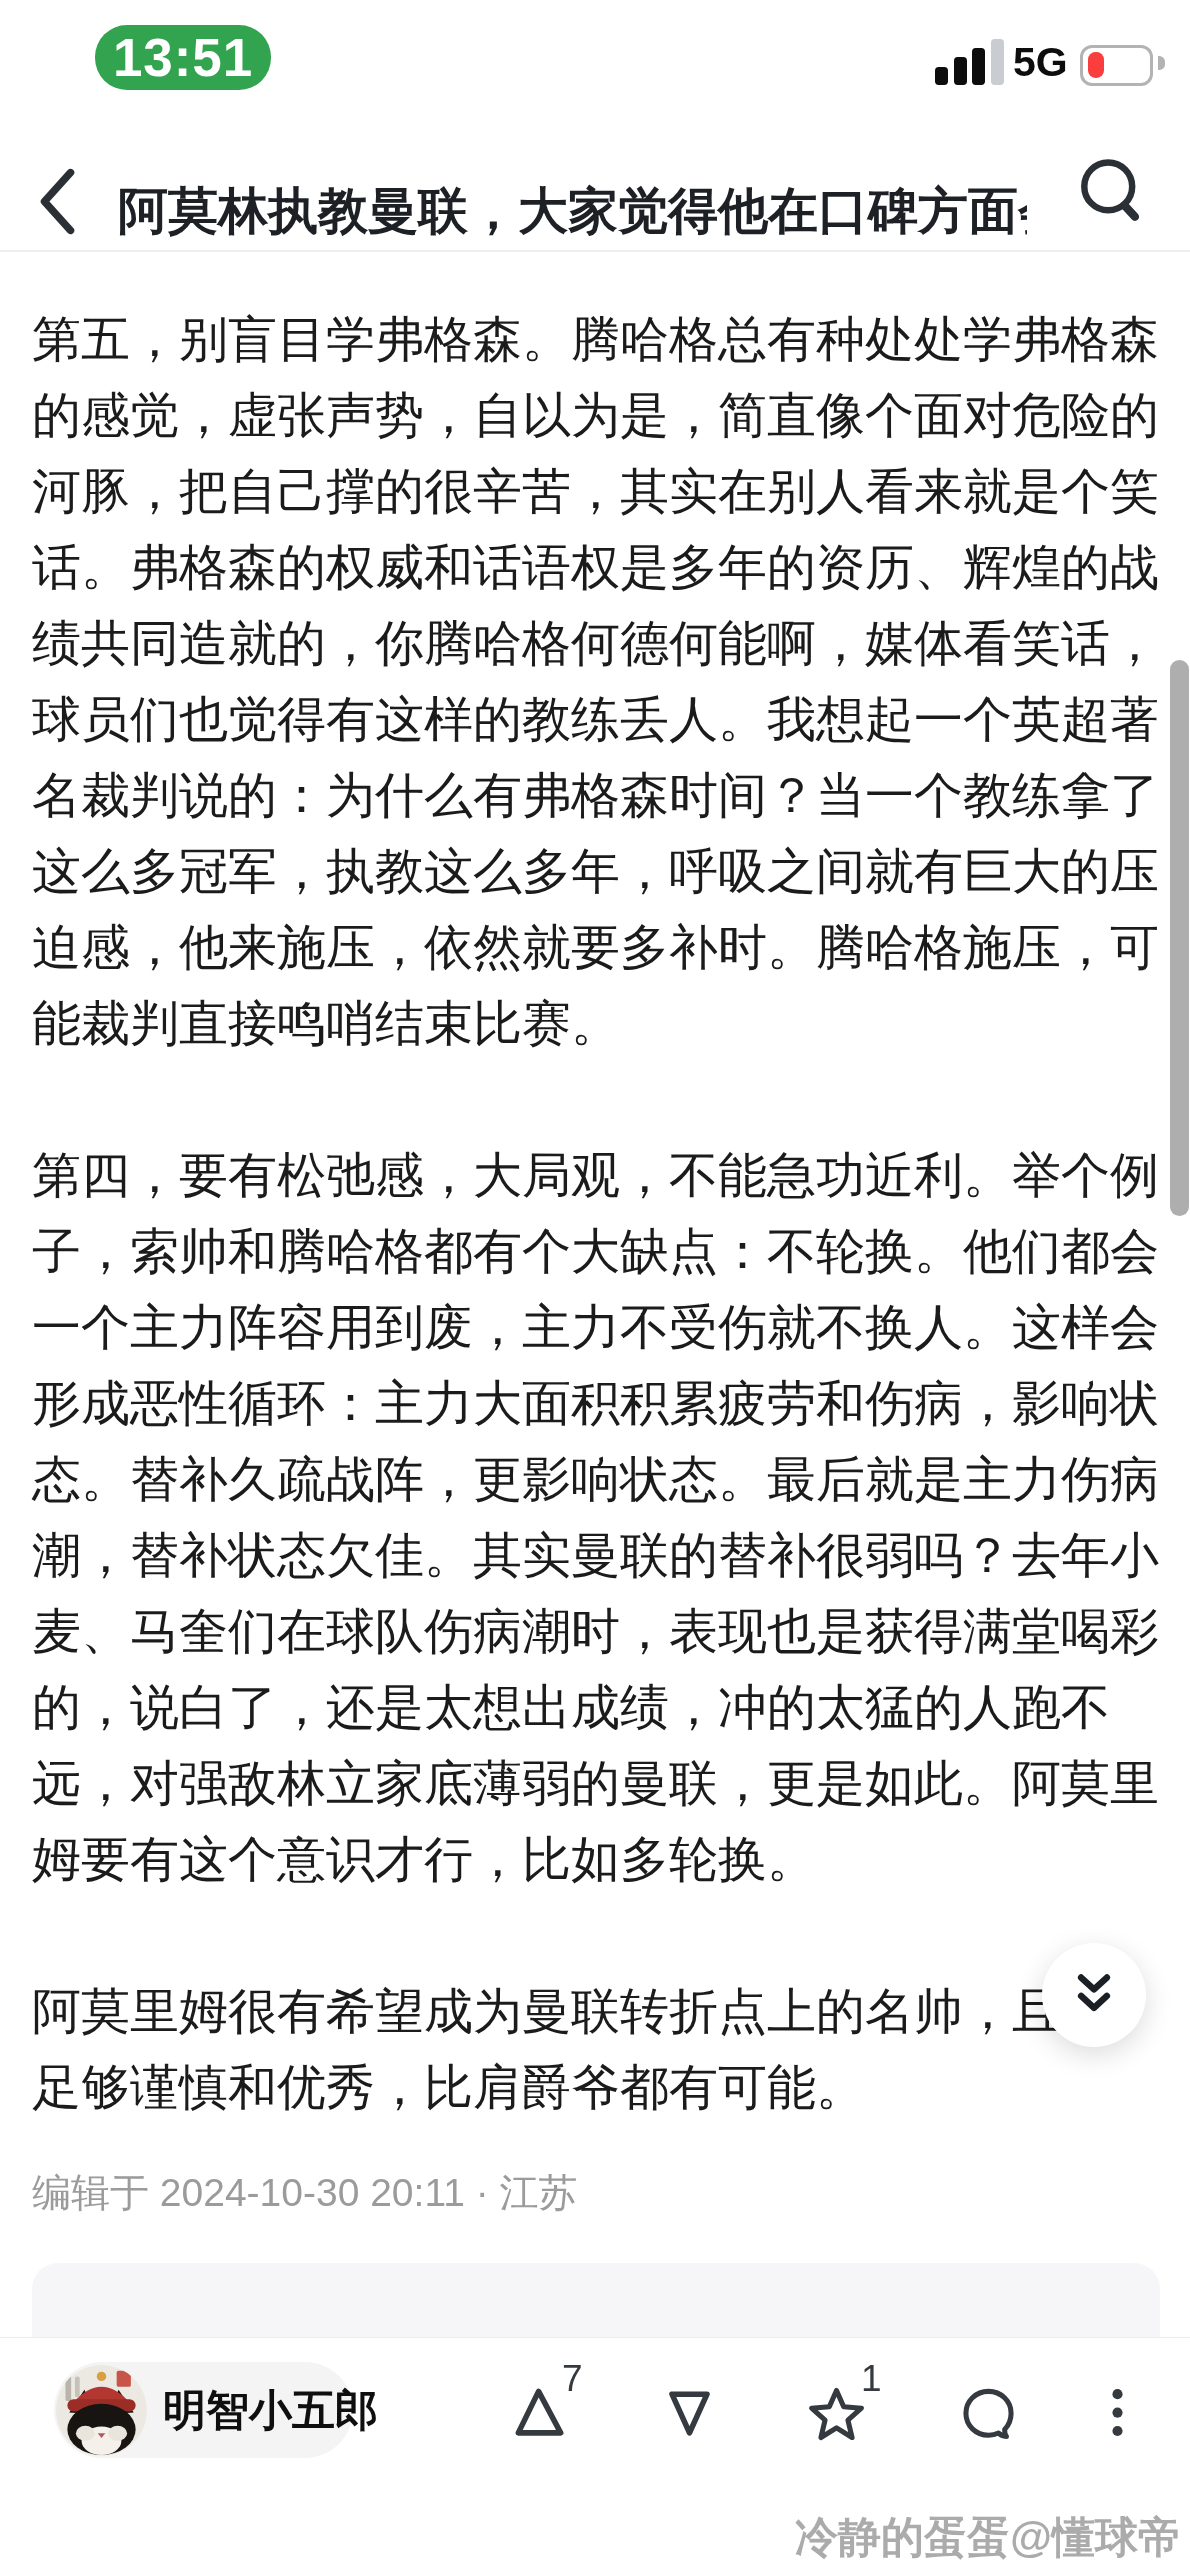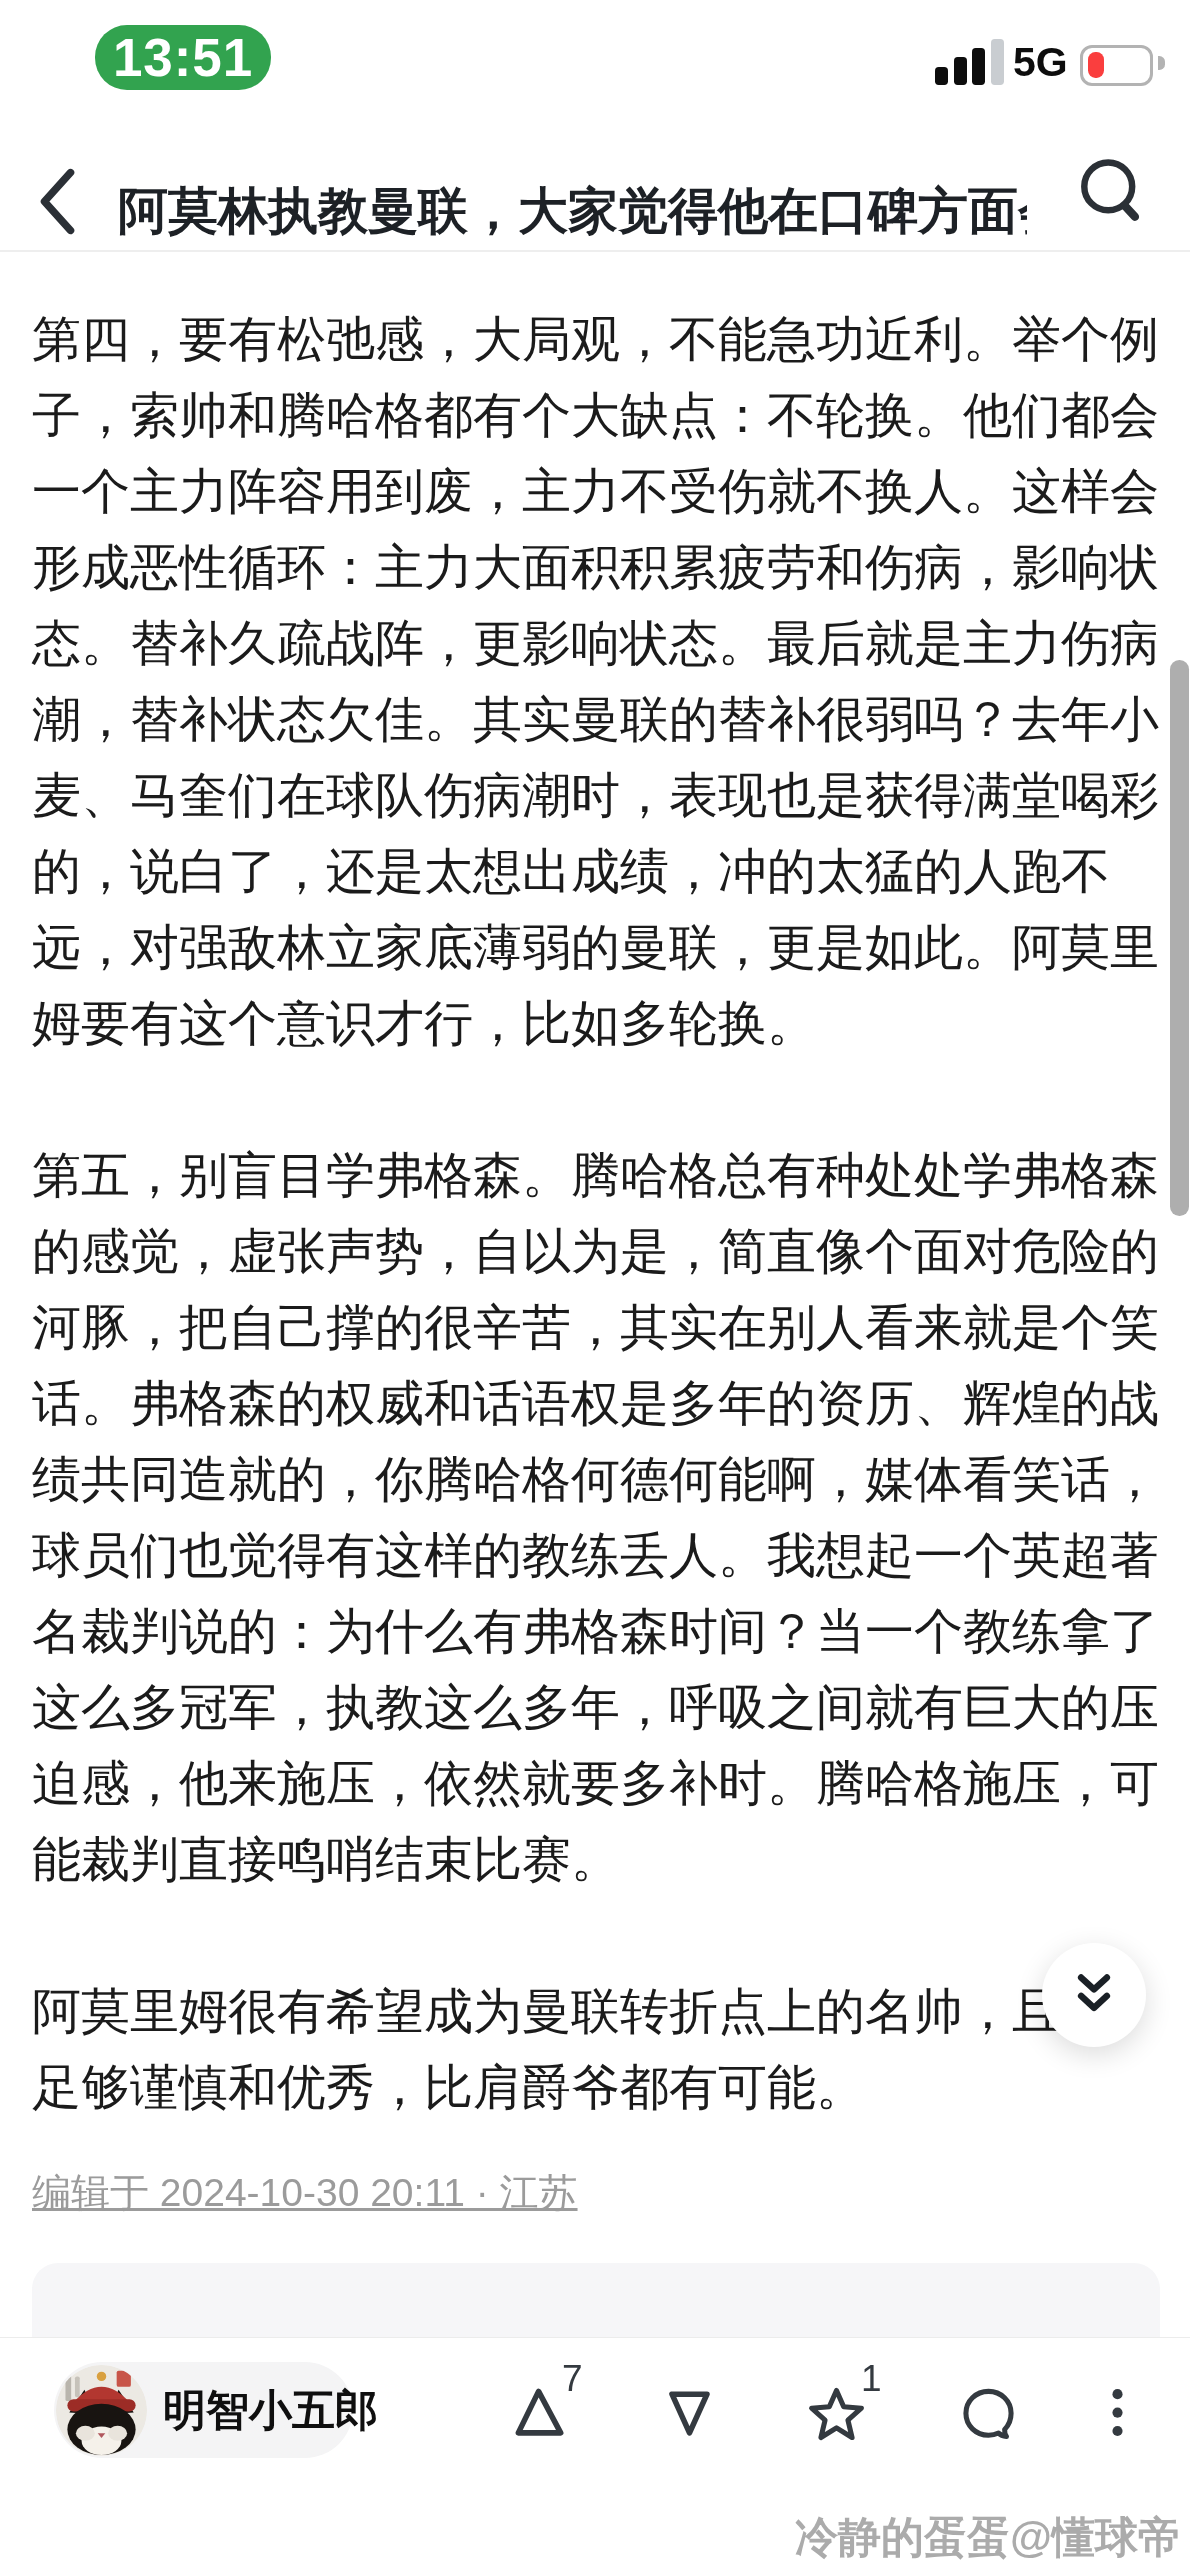--- a/index.html
+++ b/index.html
@@ -40,21 +40,21 @@
     left:118px;top:178px;width:909px;height:59px;font-size:50px;font-weight:600;color:#1d2126;
     white-space:nowrap;overflow:hidden;
   }
   .nav-divider{left:0;top:250px;width:1191px;height:1.9px;background:#eeeeee;}
 
   
   .article{left:32px;top:301px;width:1131px;color:#1b1b1b;}
   .para{
     font-size:49px;line-height:76px;white-space:pre;margin:0 0 76px 0;letter-spacing:0;
   }
-  .edited-meta{left:32px;top:2166px;font-size:39px;color:#9b9b9b;text-decoration:underline;}
+  .edited-meta{left:32px;top:2166px;font-size:39px;color:#9b9b9b;}
 
   
   .related-card{
     left:32px;top:2263px;width:1128px;height:334px;background:#f6f6f8;border-radius:26px;
   }
   .related-title{position:absolute;left:45px;top:41px;font-size:43px;font-weight:500;color:#26282b;margin-top:46px;}
 
   
   .scrollbar{left:1170px;top:660px;width:18.5px;height:556px;border-radius:9.3px;background:rgba(124,124,124,.62);}
   .scroll-fab{
@@ -104,40 +104,40 @@
 <div class="abs nav-title">阿莫林执教曼联，大家觉得他在口碑方面会重...</div>
 
 <svg class="abs" style="left:1076px;top:156px;" width="70" height="70" viewBox="0 0 76 76">
   <circle cx="35" cy="33" r="26" fill="none" stroke="#2b3036" stroke-width="7"></circle>
   <line x1="53" y1="54" x2="64" y2="66" stroke="#2b3036" stroke-width="9" stroke-linecap="round"></line>
 </svg>
 
 <div class="abs nav-divider"></div>
 
 <div class="abs article">
+  <p class="para">第五，别盲目学弗格森。腾哈格总有种处处学弗格森
+的感觉，虚张声势，自以为是，简直像个面对危险的
+河豚，把自己撑的很辛苦，其实在别人看来就是个笑
+话。弗格森的权威和话语权是多年的资历、辉煌的战
+绩共同造就的，你腾哈格何德何能啊，媒体看笑话，
+球员们也觉得有这样的教练丢人。我想起一个英超著
+名裁判说的：为什么有弗格森时间？当一个教练拿了
+这么多冠军，执教这么多年，呼吸之间就有巨大的压
+迫感，他来施压，依然就要多补时。腾哈格施压，可
+能裁判直接鸣哨结束比赛。</p>
   <p class="para">第四，要有松弛感，大局观，不能急功近利。举个例
 子，索帅和腾哈格都有个大缺点：不轮换。他们都会
 一个主力阵容用到废，主力不受伤就不换人。这样会
 形成恶性循环：主力大面积积累疲劳和伤病，影响状
 态。替补久疏战阵，更影响状态。最后就是主力伤病
 潮，替补状态欠佳。其实曼联的替补很弱吗？去年小
 麦、马奎们在球队伤病潮时，表现也是获得满堂喝彩
 的，说白了，还是太想出成绩，冲的太猛的人跑不
 远，对强敌林立家底薄弱的曼联，更是如此。阿莫里
 姆要有这个意识才行，比如多轮换。</p>
-  <p class="para">第五，别盲目学弗格森。腾哈格总有种处处学弗格森
-的感觉，虚张声势，自以为是，简直像个面对危险的
-河豚，把自己撑的很辛苦，其实在别人看来就是个笑
-话。弗格森的权威和话语权是多年的资历、辉煌的战
-绩共同造就的，你腾哈格何德何能啊，媒体看笑话，
-球员们也觉得有这样的教练丢人。我想起一个英超著
-名裁判说的：为什么有弗格森时间？当一个教练拿了
-这么多冠军，执教这么多年，呼吸之间就有巨大的压
-迫感，他来施压，依然就要多补时。腾哈格施压，可
-能裁判直接鸣哨结束比赛。</p>
   <p class="para">阿莫里姆很有希望成为曼联转折点上的名帅，且如
 足够谨慎和优秀，比肩爵爷都有可能。</p>
 </div>
 
 <div class="abs edited-meta">编辑于 2024-10-30 20:11 · 江苏</div>
 
 <div class="abs related-card">
   <div class="related-title">相关圈子</div>
 </div>
 

